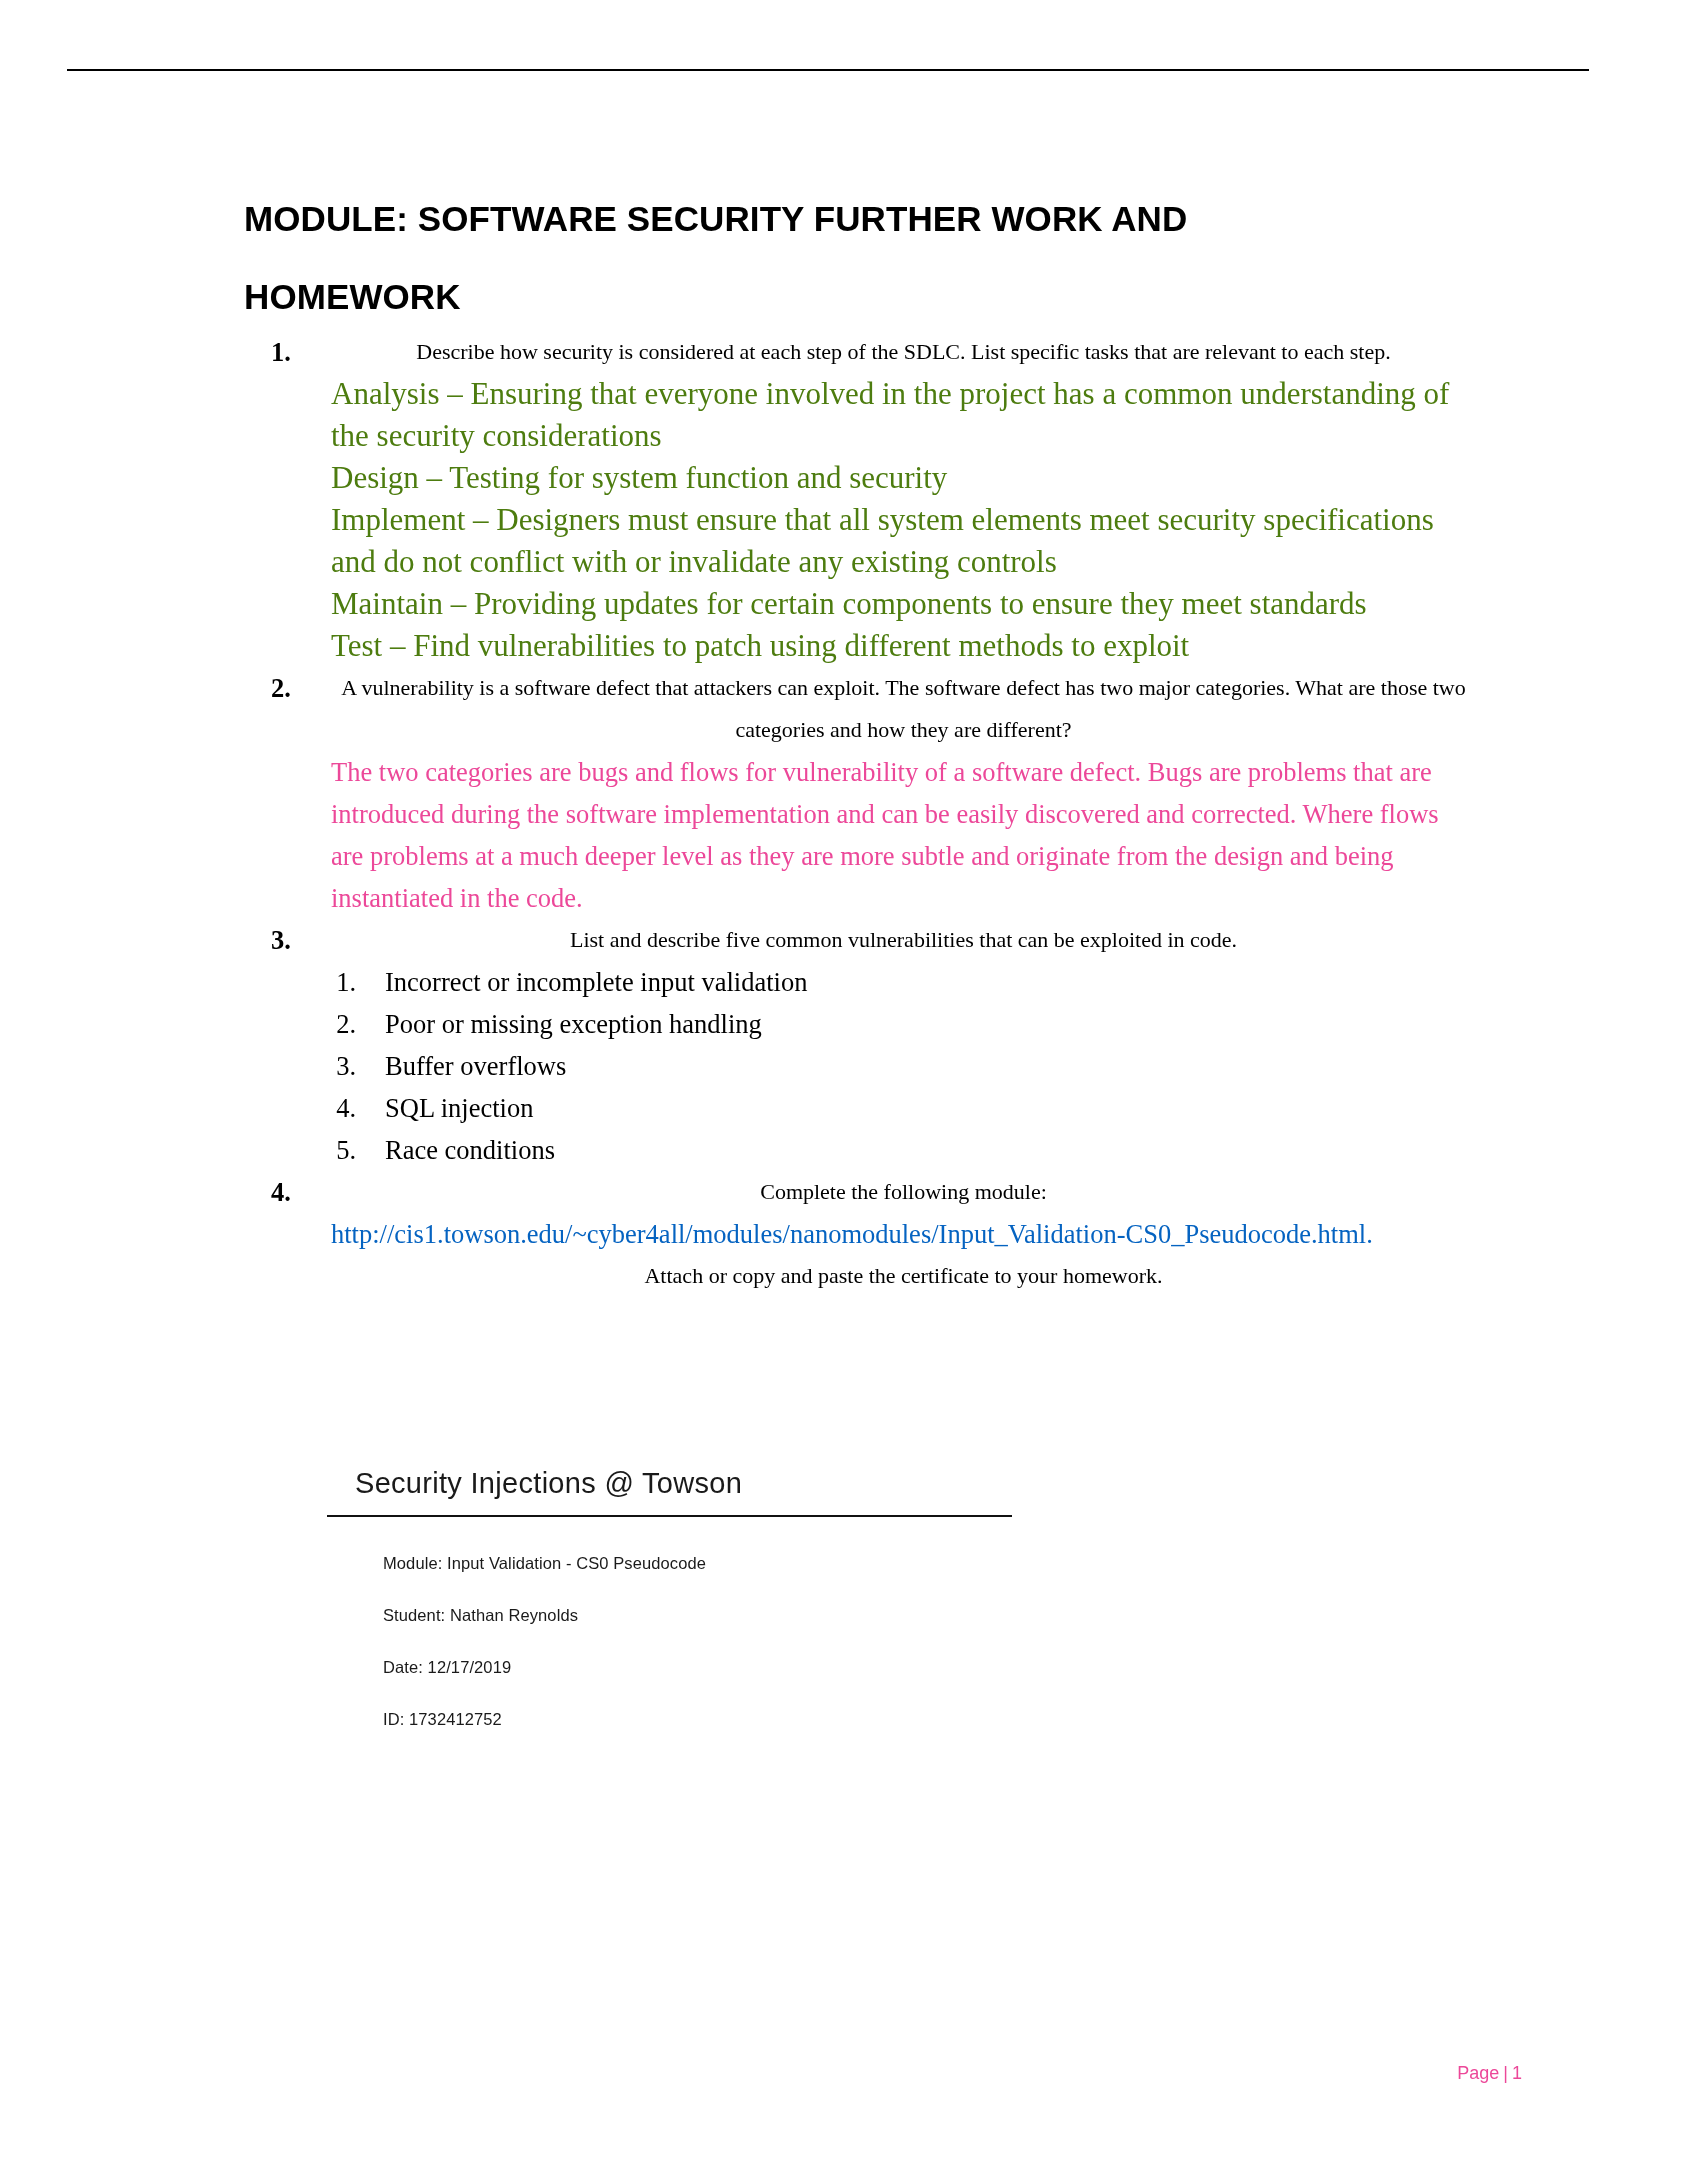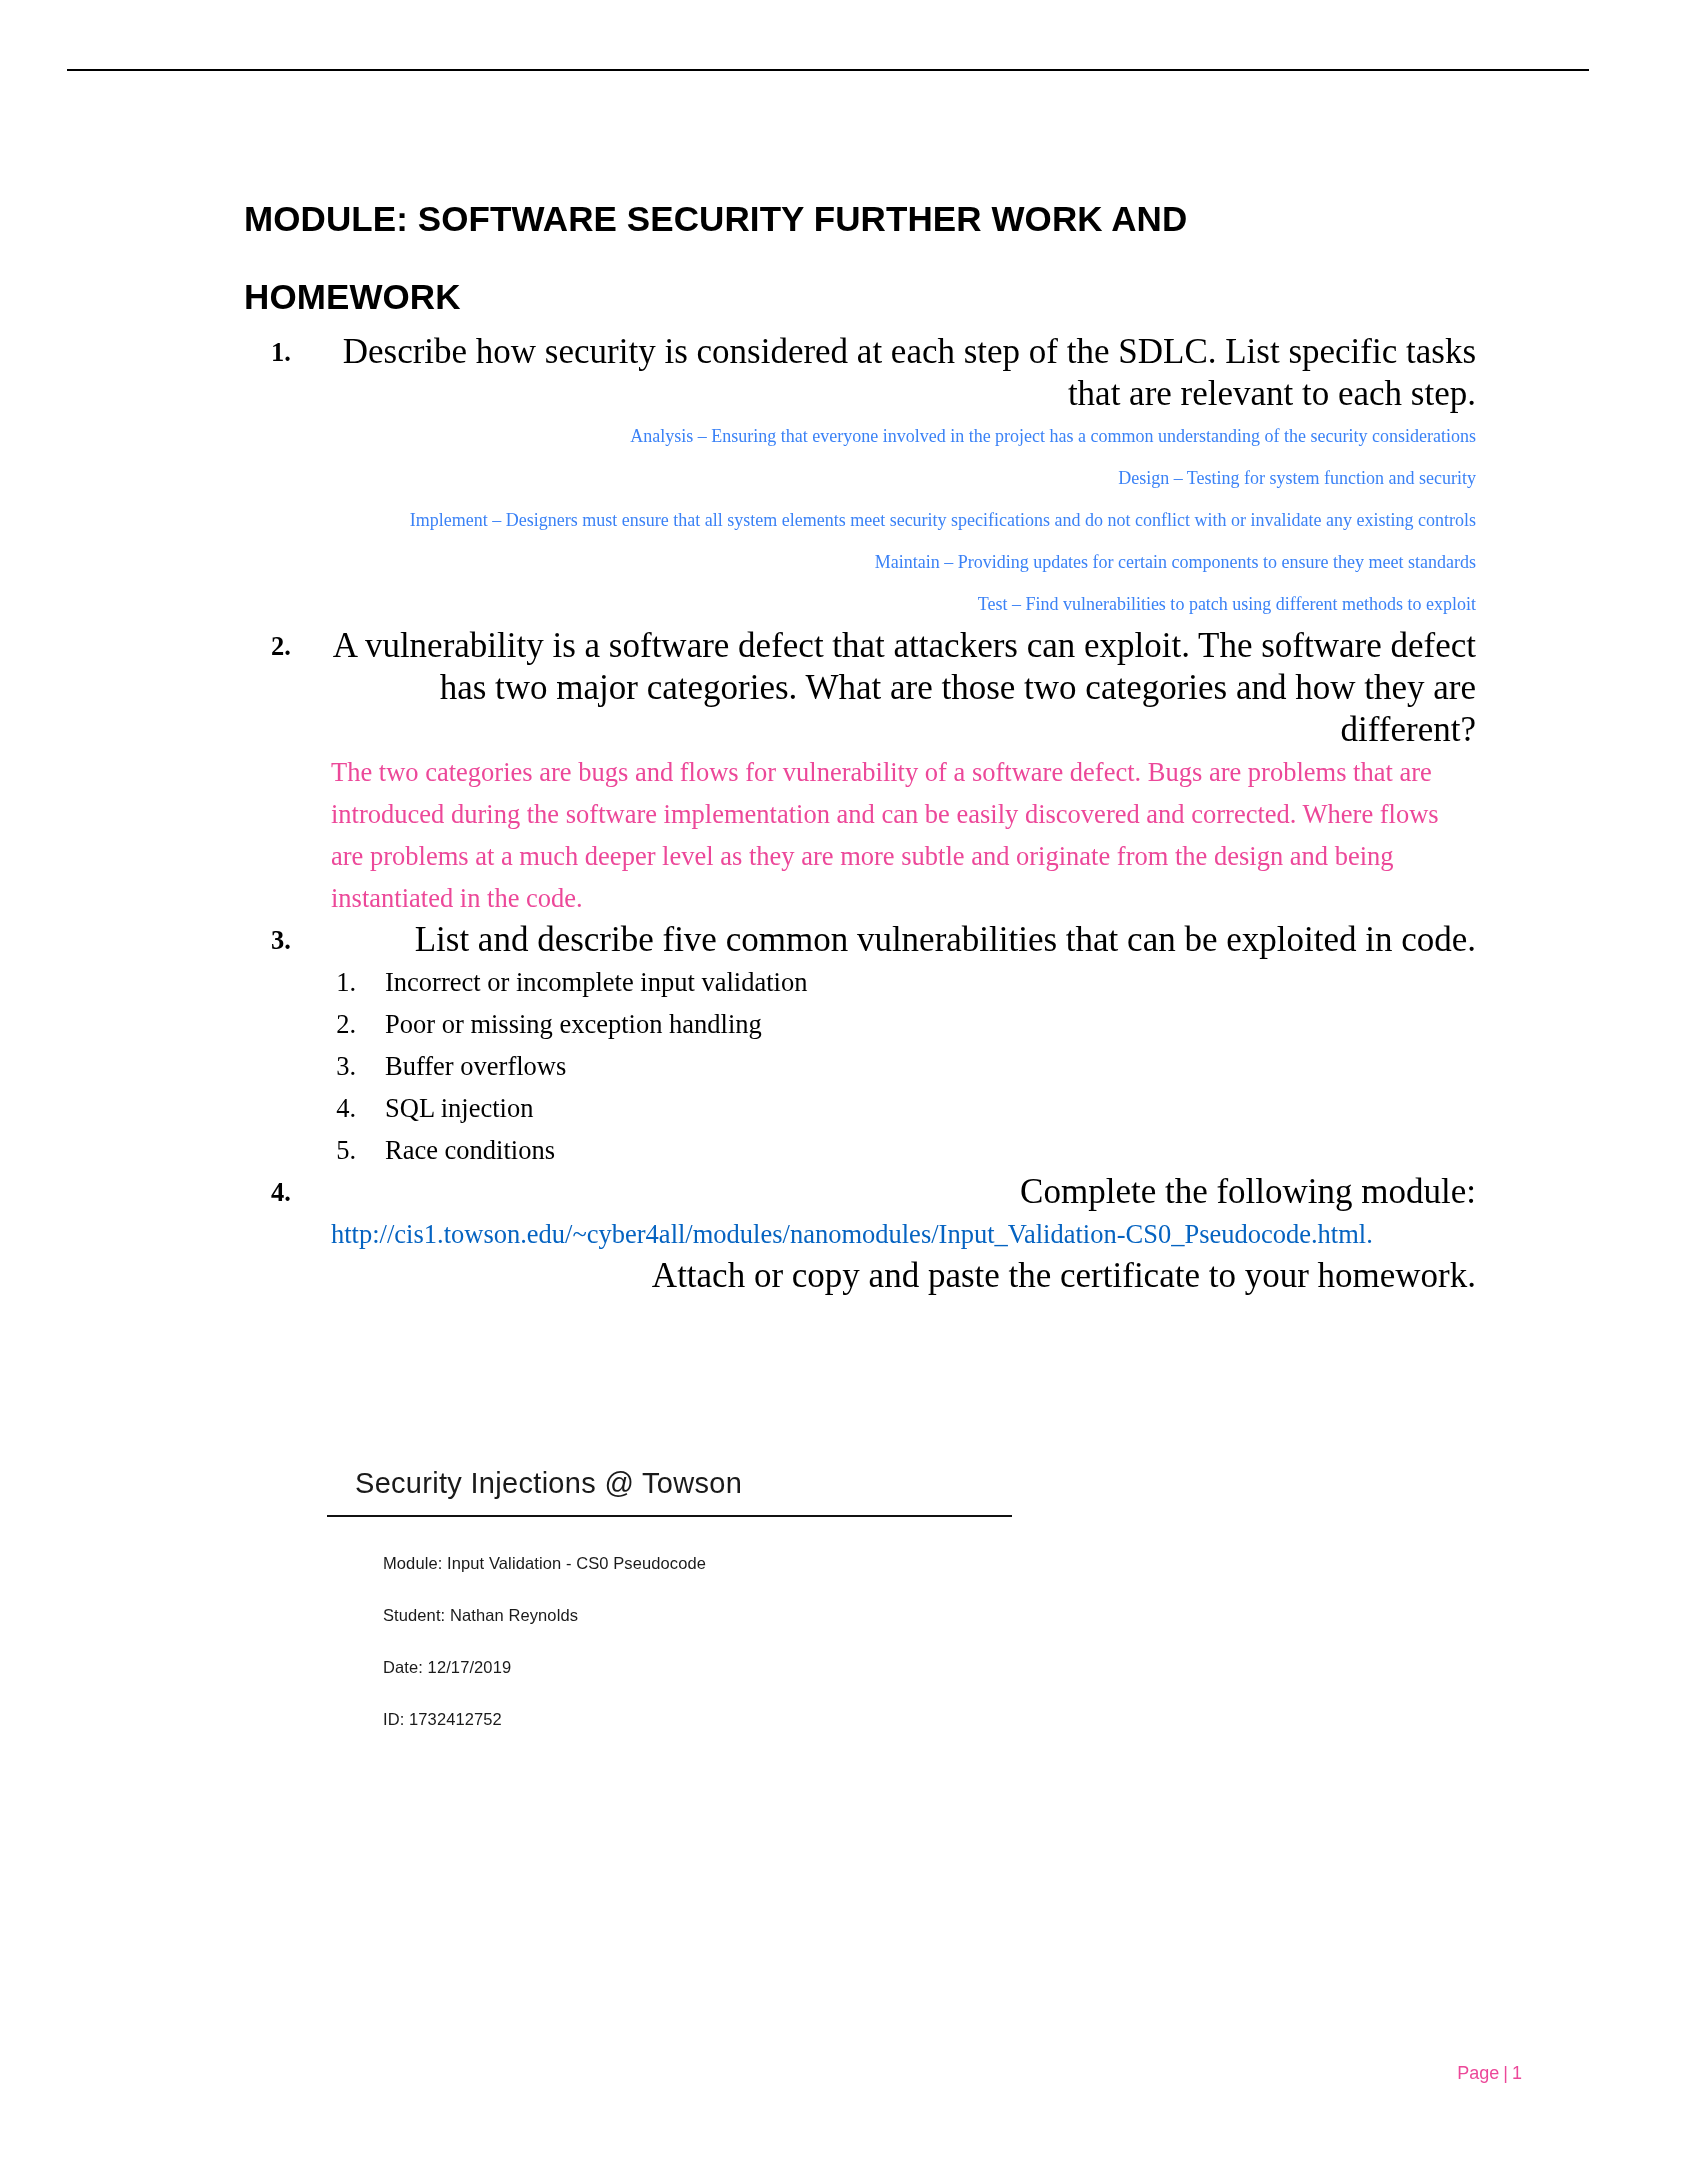--- a/index.html
+++ b/index.html
@@ -70,31 +70,31 @@
     line-height: 42px;
     color: #000000;
   }
 
   .item-body {
     margin-left: 331px;
     width: 1145px;
   }
 
   .q-text {
-    font-size: 35px;
-    line-height: 42px;
-    color: #000000;
-    text-align: right;
+    font-size: 22px;
+    line-height: 42px;
+    color: #000000;
+    text-align: center;
   }
 
   .a-text {
-    font-size: 18px;
-    line-height: 42px;
-    color: #3b82f6;
-    text-align: right;
+    font-size: 31px;
+    line-height: 42px;
+    color: #4d7c0f;
+    text-align: left;
   }
 
   .a-para {
     font-size: 26.5px;
     line-height: 42px;
     color: #ec4899;
     text-align: left;
   }
 
   

